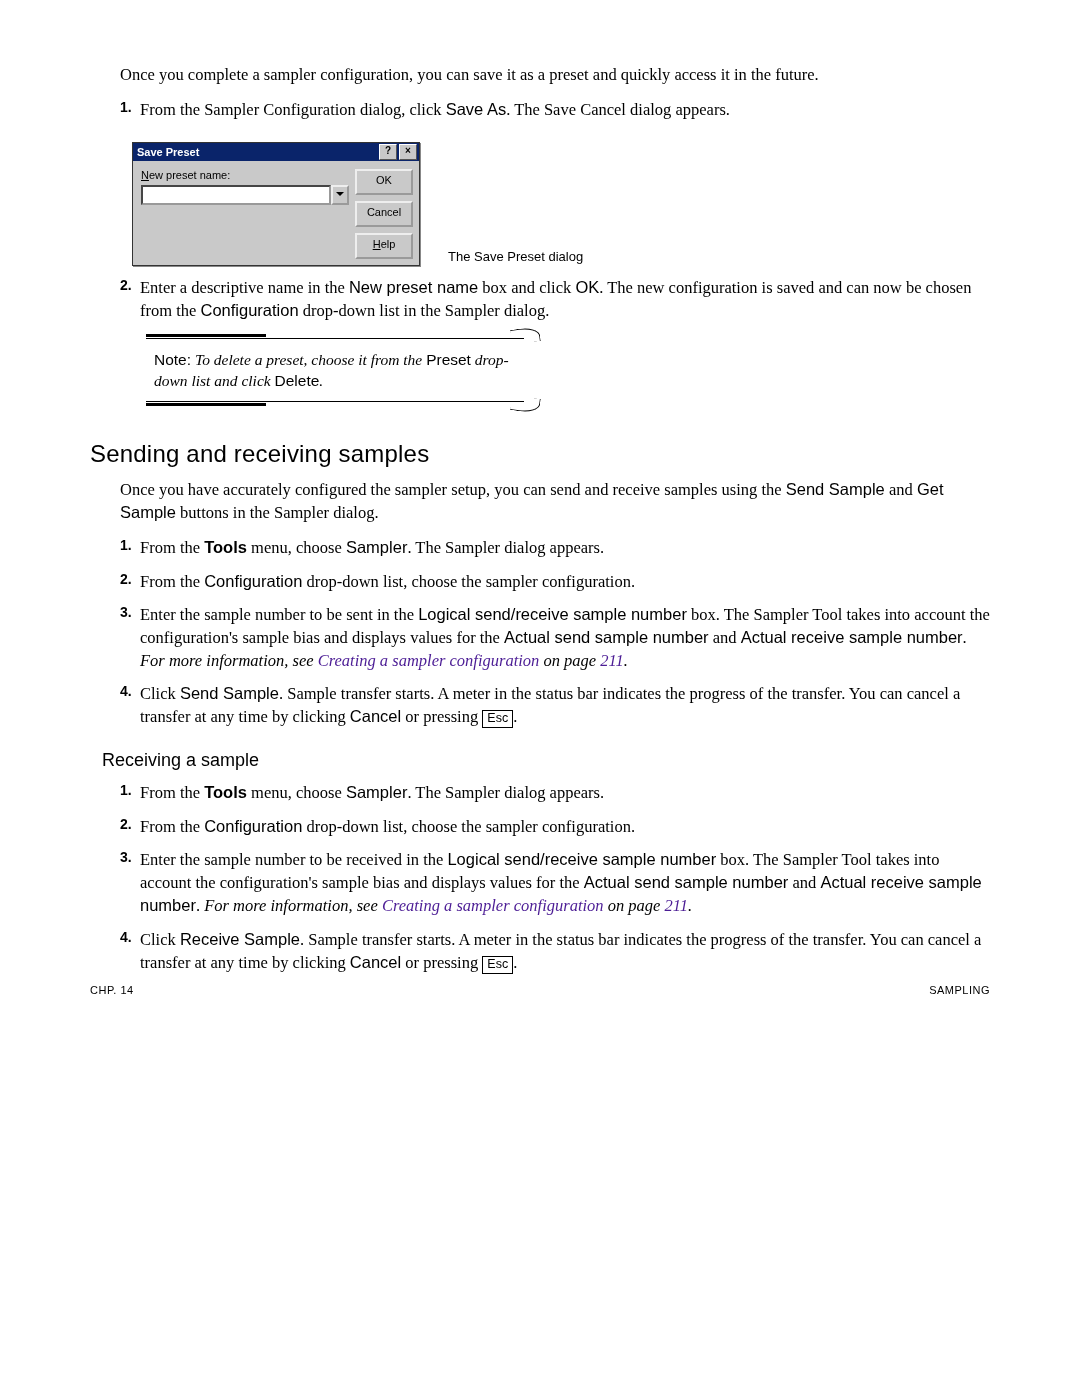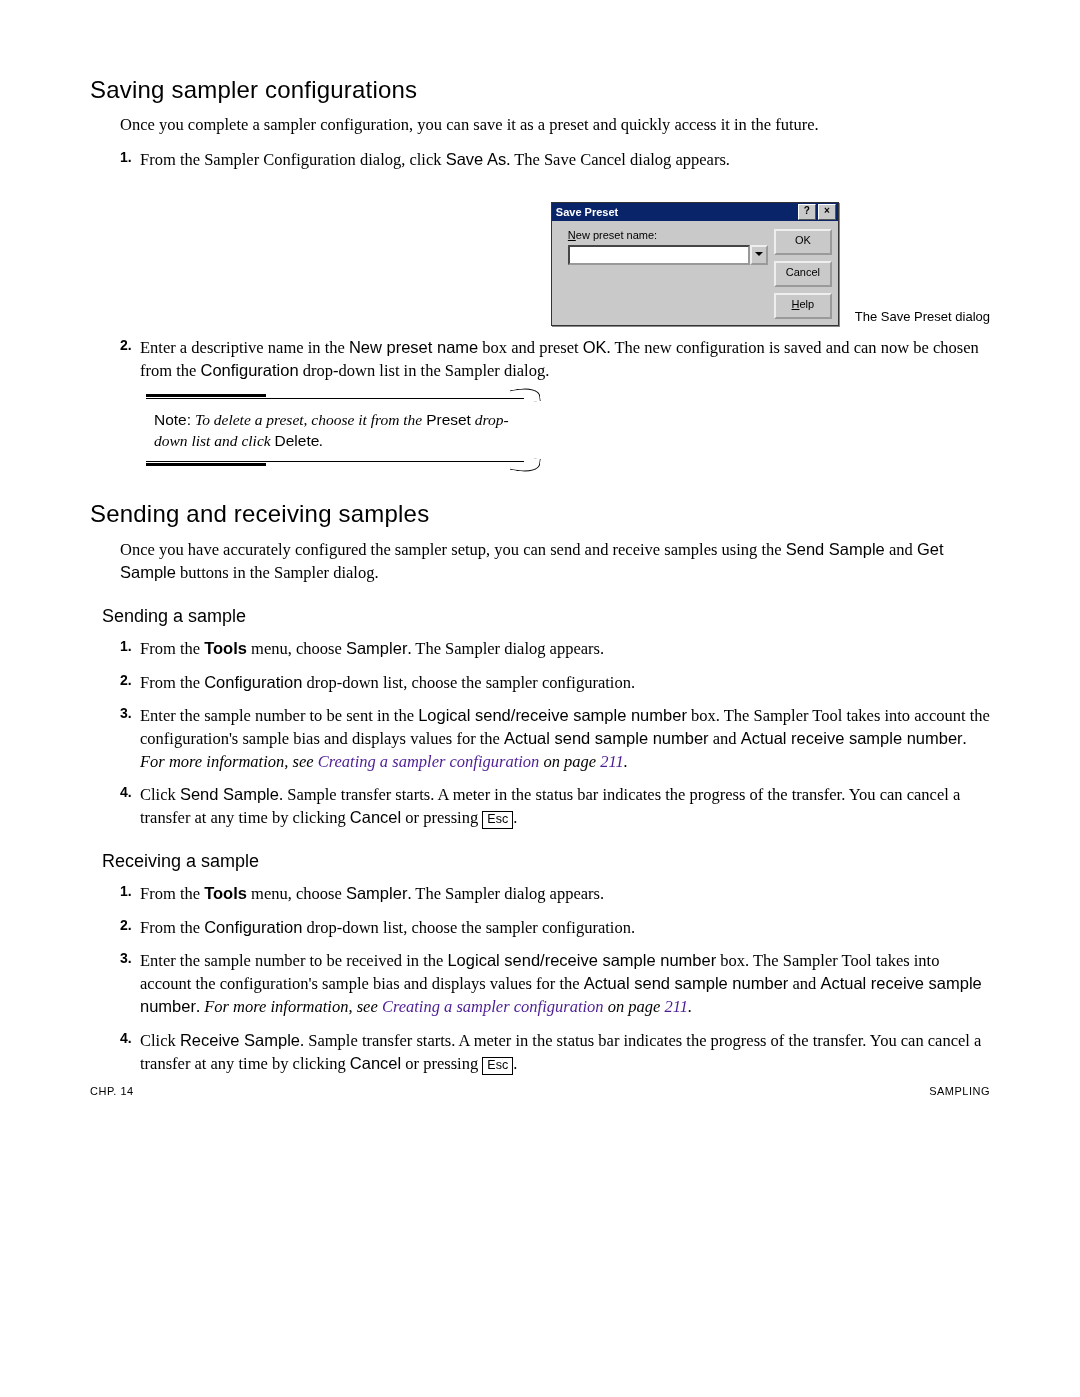--- a/index.html
+++ b/index.html
@@ -103,23 +103,22 @@
     border: 1px solid #000;
     padding: 0 4px;
     display: inline-block;
     line-height: 1.25;
   }
 
   
   .dialog-row {
     display: flex;
     align-items: flex-end;
-    gap: 16px;
-    margin: 30px 0 6px 42px;
-    justify-content: flex-end;
+    gap: 28px;
+    margin: 20px 0 6px 42px;
   }
   .dialog {
     width: 286px;
     border: 1px solid #333;
     background: #c9c9c9;
     box-shadow: 1px 1px 0 #888;
     font-family: 'MS Sans Serif', Tahoma, Arial, sans-serif;
     font-size: 11px;
   }
   .titlebar {
@@ -140,21 +139,21 @@
     border-right-color: #555;
     border-bottom-color: #555;
     margin-left: 2px;
     color: #000;
     font-weight: bold;
     text-align: center;
     line-height: 12px;
     font-size: 10px;
   }
   .dlg-body {
-    padding: 8px 6px 6px 16px;
+    padding: 8px 6px 6px 8px;
     display: flex;
     gap: 6px;
   }
   .dlg-left { flex: 1; }
   .dlg-label {
     font-size: 11px;
     margin-bottom: 4px;
   }
   .dlg-label .ul { text-decoration: underline; }
   .dlg-combo {
@@ -268,21 +267,20 @@
     font-size: 11px;
     letter-spacing: 0.5px;
   }
 </style>
 </head>
 <body>
 
 <div class="page">
 
 
-  <h1 class="section">Saving sampler configurations</h1>
 
   <div class="body-indent">
     <p class="body-text">Once you complete a sampler configuration, you can save it as a preset and quickly access it in the future.</p>
 
     <ol class="steps">
       <li>
         <span>From the Sampler Configuration dialog, click </span><span class="sans">Save As</span><span>. The Save Cancel dialog appears.</span>
       </li>
     </ol>
   </div>
@@ -312,40 +310,39 @@
           </div>
         </div>
       </div>
     </div>
     <div class="caption">The Save Preset dialog</div>
   </div>
 
   <div class="body-indent">
     <ol class="steps" start="2" style="counter-reset: step 1;">
       <li>
-        <span>Enter a descriptive name in the </span><span class="sans">New preset name</span><span> box and preset </span><span class="sans">OK</span><span>. The new configuration is saved and can now be chosen from the </span><span class="sans">Configuration</span><span> drop-down list in the Sampler dialog.</span>
+        <span>Enter a descriptive name in the </span><span class="sans">New preset name</span><span> box and click </span><span class="sans">OK</span><span>. The new configuration is saved and can now be chosen from the </span><span class="sans">Configuration</span><span> drop-down list in the Sampler dialog.</span>
       </li>
     </ol>
   </div>
 
   <div class="note-box">
     <div class="nb-top"></div><div class="nb-top-thick"></div><div class="nb-top-curl"></div>
     <span class="note-label sans">Note:</span><span class="italic"> To delete a preset, choose it from the </span><span class="sans">Preset</span><span class="italic"> drop-down list and click </span><span class="sans">Delete</span><span class="italic">.</span>
     <div class="nb-bot"></div><div class="nb-bot-thick"></div><div class="nb-bot-curl"></div>
   </div>
 
   <h1 class="section" style="margin-top:40px">Sending and receiving samples</h1>
 
   <div class="body-indent">
     <p class="body-text">
       <span>Once you have accurately configured the sampler setup, you can send and receive samples using the </span><span class="sans">Send Sample</span><span> and </span><span class="sans">Get Sample</span><span> buttons in the Sampler dialog.</span>
     </p>
   </div>
 
-  <h2 class="subsection">Sending a sample</h2>
 
   <div class="body-indent">
     <ol class="steps">
       <li>
         <span>From the </span><span class="sans bold">Tools</span><span> menu, choose </span><span class="sans">Sampler</span><span>. The Sampler dialog appears.</span>
       </li>
       <li>
         <span>From the </span><span class="sans">Configuration</span><span> drop-down list, choose the sampler configuration.</span>
       </li>
       <li>

